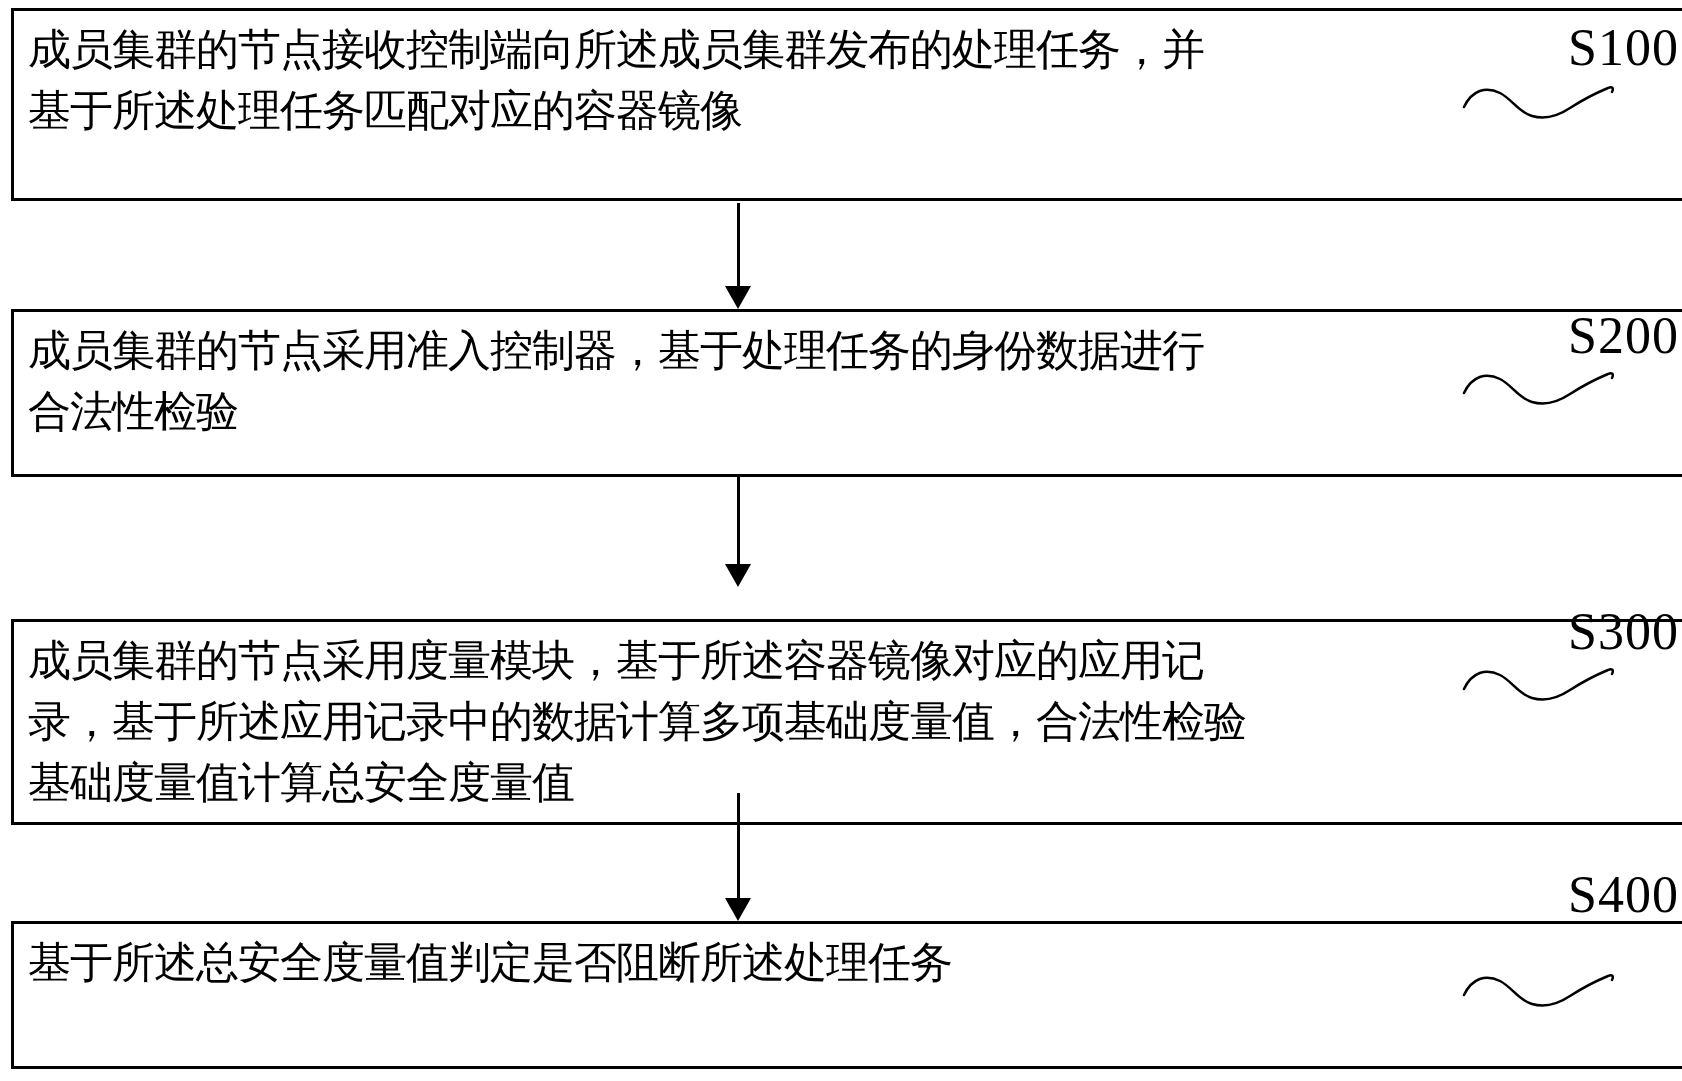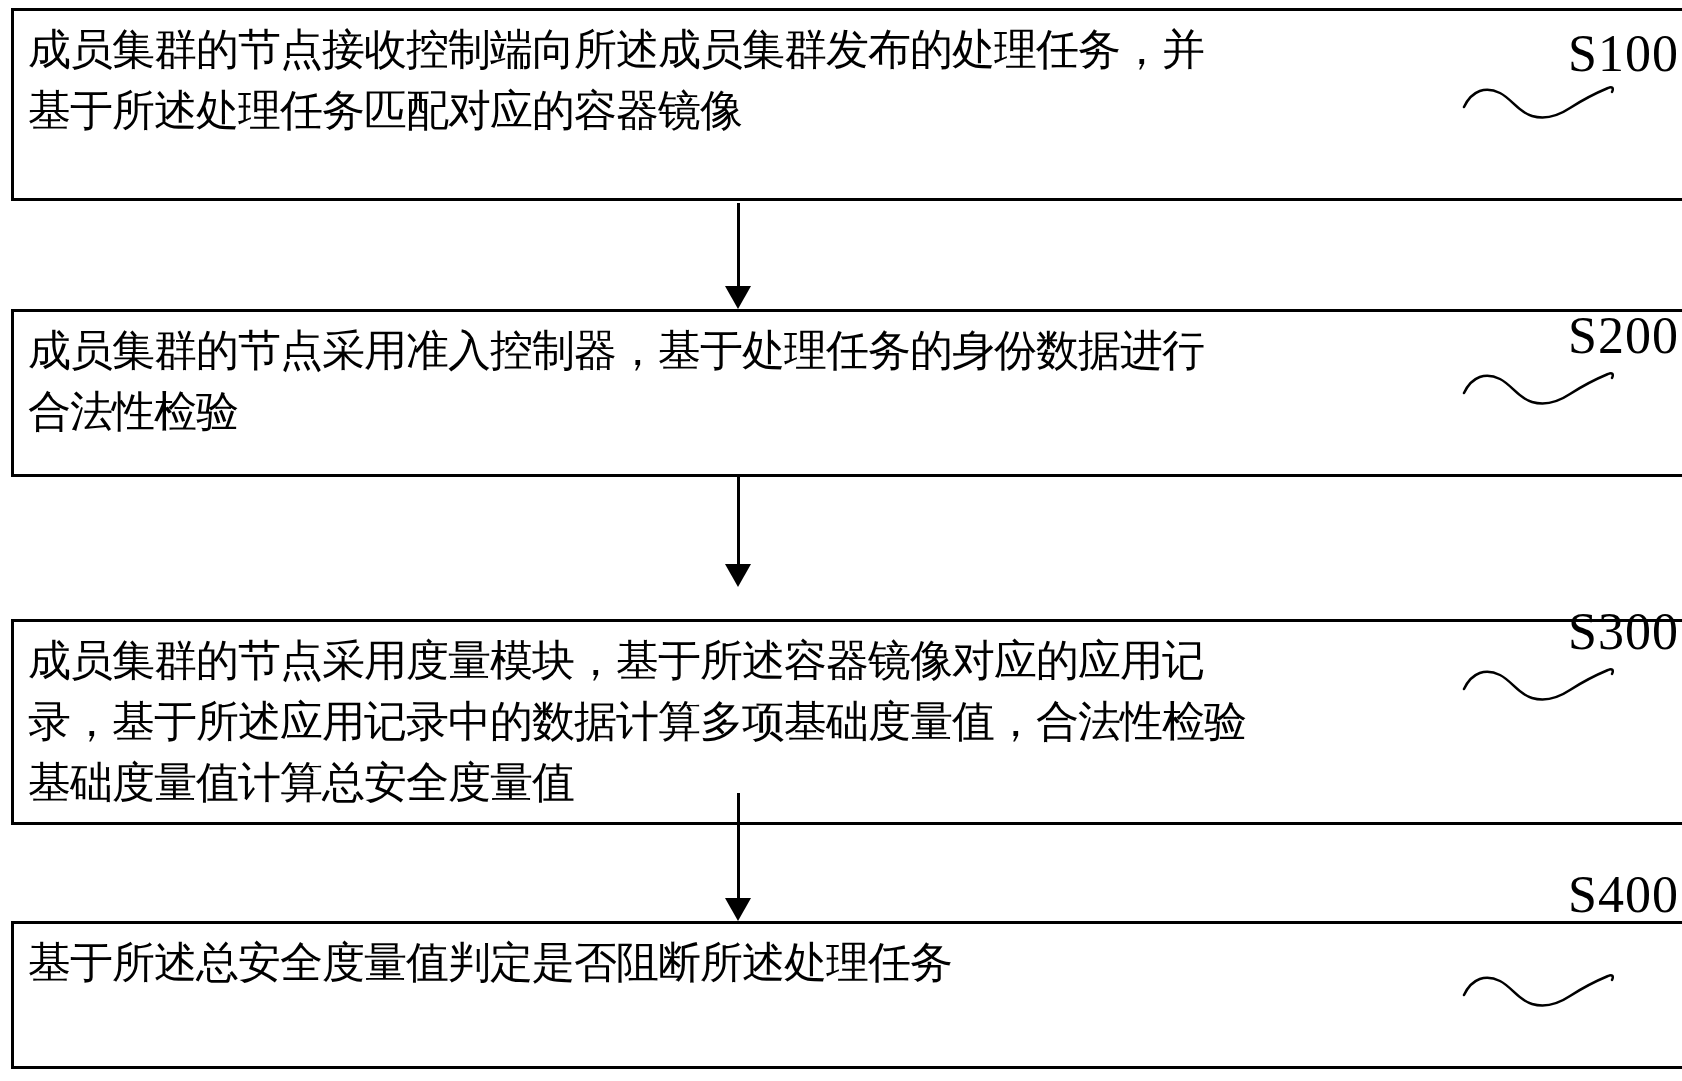--- a/index.html
+++ b/index.html
@@ -70,21 +70,21 @@
 
 <div class="figure">
 
   <div class="step-box" style="top:8px;height:193px;">
     <div class="box-line">成员集群的节点接收控制端向所述成员集群发布的处理任务，并</div>
     <div class="box-line">基于所述处理任务匹配对应的容器镜像</div>
   </div>
   <svg class="squiggle" style="top:84px;" viewBox="0 0 158 40">
     <path d="M 2 23 C 10 6, 24 2, 38 9 C 50 15, 56 28, 70 32 C 84 36, 96 32, 108 24 C 122 15, 134 9, 146 4 C 150 2, 152 4, 150 8"></path>
   </svg>
-  <div class="step-label" style="top:28px;text-align:right;">S100</div>
+  <div class="step-label" style="top:22px;text-align:right;">S100</div>
 
   <div class="arrow" style="top:203px;height:106px;">
     <div class="shaft" style="height:86px;"></div>
     <div class="head"></div>
   </div>
 
   <div class="step-box" style="top:309px;height:168px;">
     <div class="box-line">成员集群的节点采用准入控制器，基于处理任务的身份数据进行</div>
     <div class="box-line">合法性检验</div>
   </div>

